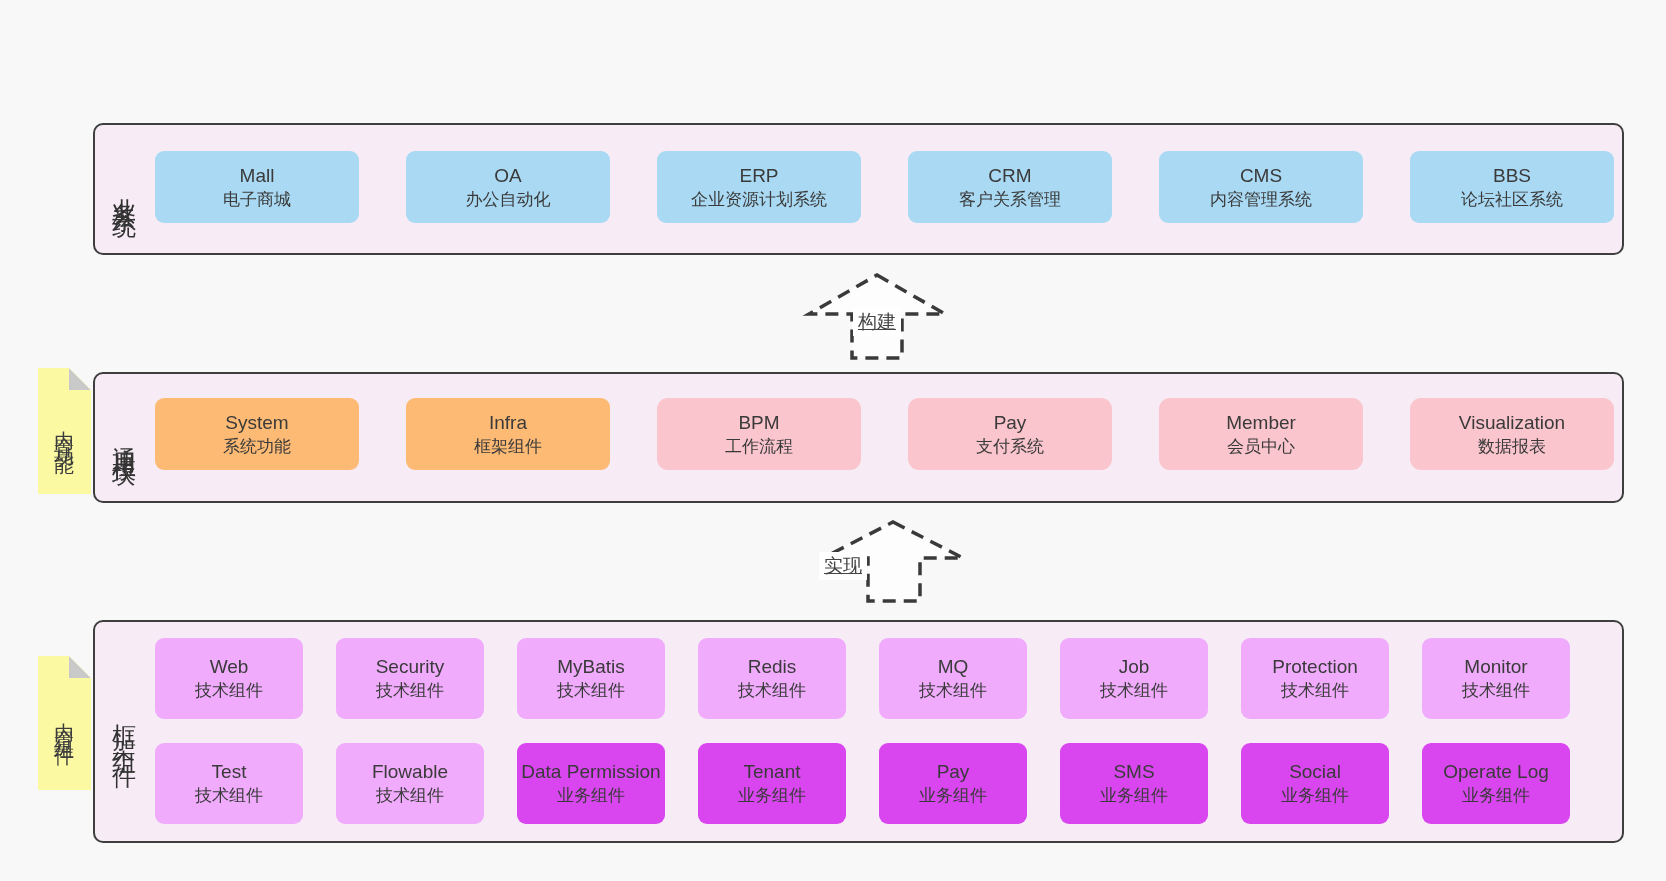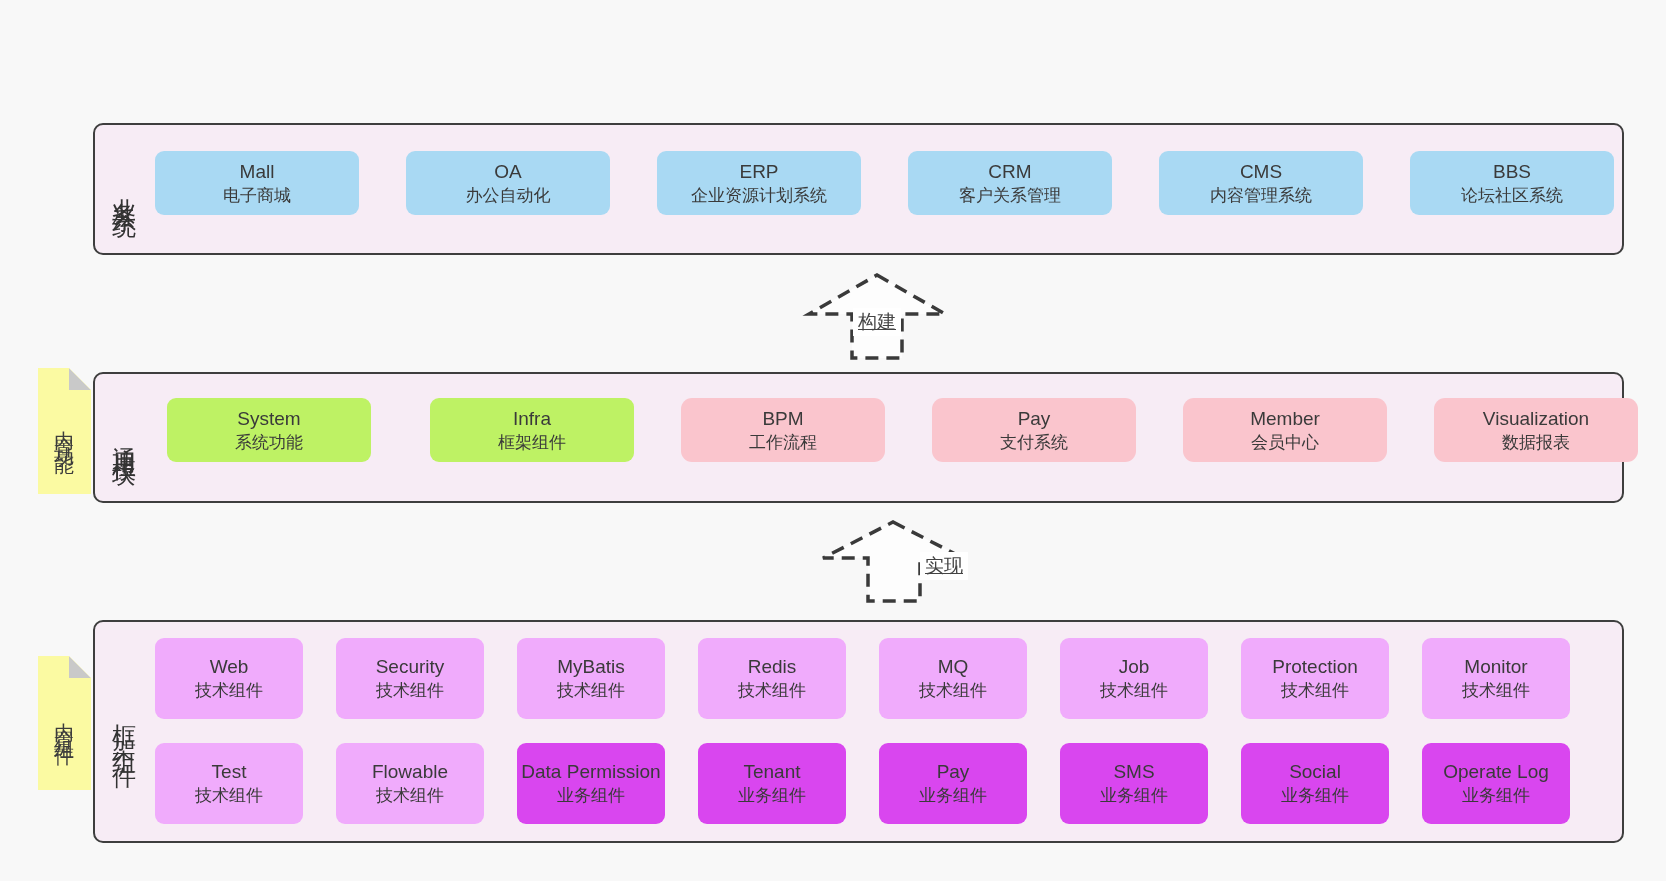--- a/index.html
+++ b/index.html
@@ -28,26 +28,26 @@
   .row6{gap:47px;top:26px;}
   #panel-common .row6{top:24px;}
   .row8{gap:33px;}
   .row8.r1{top:16px;}
   .row8.r2{top:121px;}
   .box{
     border-radius:9px;display:flex;flex-direction:column;
     align-items:center;justify-content:center;text-align:center;
     box-sizing:border-box;padding:2px 4px;
   }
-  .row6 .box{width:204px;height:64px;}
+  .row6 .box{width:204px;height:72px;}
   .row8 .box{width:148px;height:81px;}
   .box .t{font-size:19px;line-height:25px;}
   .box .s{font-size:17px;line-height:24px;}
   .blue{background:#a9d9f3;}
-  .red{background:#bef264;margin-left:12px;}
+  .red{background:#fdba74;}
   .pink{background:#fac5cd;border-radius:11px;}
   .green{background:#f0abfc;}
   .green-light{background:#d946ef;}
   .sticky{
     position:absolute;left:38px;width:53px;background:#fbfaa2;
     clip-path:polygon(0 0,calc(100% - 22px) 0,100% 22px,100% 100%,0 100%);
     display:flex;align-items:center;justify-content:center;
   }
   #sticky-common{top:368px;height:126px;}
   #sticky-framework{top:656px;height:134px;}
@@ -66,21 +66,21 @@
     fill:#fdfdfd;stroke:#3a3a3a;stroke-width:3.5;
     stroke-dasharray:13 8;stroke-linejoin:miter;
   }
   .arrow-label{
     position:absolute;transform:translate(-50%,-50%);
     background:#ffffff;font-size:19px;color:#444;padding:1px 5px;
     white-space:nowrap;
     text-decoration:underline;
   }
   #arrow-label-build{left:877px;top:322px;}
-  #arrow-label-impl{left:944px;top:566px;}
+  #arrow-label-impl{left:843px;top:566px;}
 </style>
 </head>
 <body>
 
 <div class="panel" id="panel-business">
   <div class="vlabel">业务系统</div>
   <div class="boxrow row6">
     <div class="box blue">
       <div class="t">Mall</div>
       <div class="s">电子商城</div>

